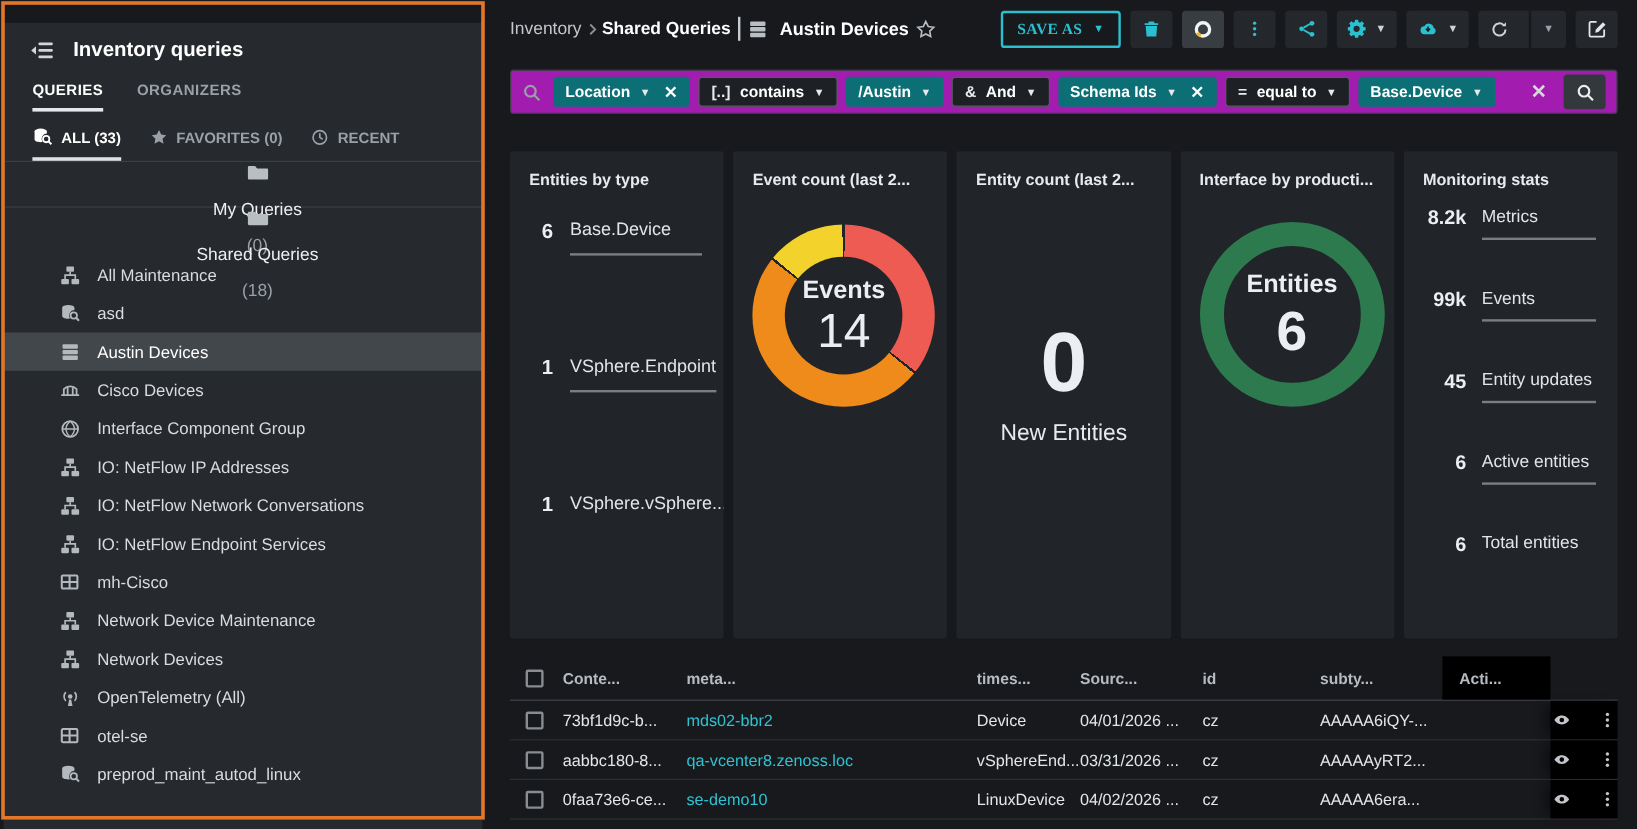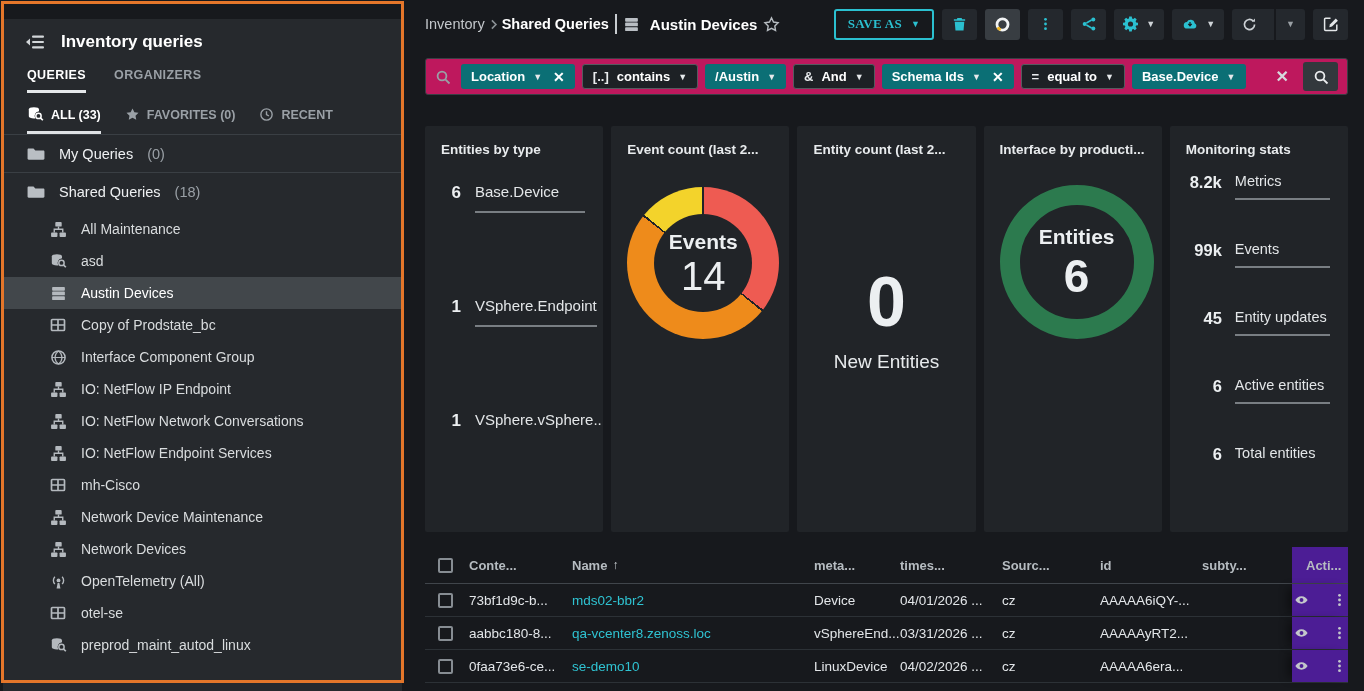--- a/index.html
+++ b/index.html
@@ -22,21 +22,21 @@
 
   .s-tabs { display:flex; gap:28px; padding:10px 0 0 24px; }
   .s-tab { font-size:12.5px; font-weight:700; letter-spacing:.4px; color:#9aa0a6; padding-bottom:8px; border-bottom:3px solid transparent; }
   .s-tab.active { color:#fff; border-bottom-color:#e5e8ea; }
 
   .s-filters { display:flex; gap:24px; padding:13px 0 0 24px; border-bottom:1px solid #3a3f44; }
   .s-filter { display:flex; align-items:center; gap:7px; font-size:12.5px; font-weight:700; color:#9aa0a6; padding-bottom:8px; border-bottom:3px solid transparent; }
   .s-filter.active { color:#fff; border-bottom-color:#dfe2e5; }
   .s-filter .icn { display:flex; }
 
-  .s-folder { display:flex; align-items:center; gap:14px; height:38px; padding-left:24px; font-size:14.5px; color:#eef0f2; }
+  .s-folder { display:flex; align-items:center; gap:14px; height:38px; padding-left:24px; font-size:14.5px; color:#eef0f2;flex-direction:column; }
   .s-folder.lined { border-bottom:1px solid #3a3f44; }
   .s-folder .count { color:#9aa0a6; }
   .folder-icn { color:#b9bec3; display:flex; }
 
   .s-items { padding-top:2px; }
   .s-item { display:flex; align-items:center; gap:14px; height:32px; padding-left:46px; font-size:14px; color:#d9dcde; }
   .s-item.selected { background:#42474b; color:#fff; }
   .s-item .icn { color:#b4b9be; display:flex; width:18px; justify-content:center; }
 
   
@@ -58,21 +58,21 @@
   .tb-btn.lightbg { background:#383d42; color:#eceef0; }
   .tb-btn.lighticon { color:#e4e7e9; }
   .tb-btn.grayicon { color:#cdd2d6; }
   .tb-saveas { height:31px; border:2px solid #2bc0d0; background:transparent; border-radius:3px; color:#2bc0d0; font-size:13px; font-weight:700; letter-spacing:.3px; display:flex; align-items:center; gap:9px; padding:0 12px; }
   .tb-saveas .caret { font-size:9px; color:#2bc0d0; }
   .tb-split { padding:0; }
   .tb-split .seg { height:31px; display:flex; align-items:center; justify-content:center; padding:0 10px; }
   .tb-split .seg + .seg { border-left:2px solid #17191d; color:#9aa0a5; }
 
   
-  .filterbar { margin-top:10px; height:37px; background:#be185d; border:1px solid #3a3f45; border-radius:3px; display:flex; align-items:center; gap:7px; padding:0 9px; }
+  .filterbar { margin-top:10px; height:37px; background:#a21caf; border:1px solid #3a3f45; border-radius:3px; display:flex; align-items:center; gap:7px; padding:0 9px; }
   .fb-search { color:#9aa0a6; display:flex; margin-right:3px; }
   .chip { height:25px; border-radius:3px; display:flex; align-items:center; gap:8px; padding:0 10px; font-size:13px; font-weight:700; color:#fff; white-space:nowrap; }
   .chip.teal { background:#0b6f75; }
   .chip.op { background:#1d2125; border:1px solid #565b60; }
   .chip .prefix { font-weight:700; color:#e9ecee; }
   .chip .caret { font-size:9px; color:#e6e9eb; }
   .chip .x { font-size:14px; font-weight:700; margin-left:3px; }
   .fb-right { margin-left:auto; display:flex; align-items:center; gap:10px; }
   .fb-clear { color:#d6d9dc; font-size:16px; font-weight:700; padding:0 4px; }
   .fb-go { width:35px; height:29px; background:#33383d; border-radius:3px; display:flex; align-items:center; justify-content:center; color:#eceef0; }
@@ -110,21 +110,21 @@
   
   .table { margin-top:15px; }
   .t-grid { display:grid; grid-template-columns:44px 103px 242px 86px 102px 98px 102px 90px 1fr; align-items:stretch; }
   .t-head { height:37px; border-bottom:1px solid #40454b; }
   .t-head .t-cell { color:#b6bcc1; font-size:13px; font-weight:700; }
   .t-row { height:33px; border-bottom:1px solid #2c3136; font-size:13.5px; color:#e3e6e9; }
   .t-cell { display:flex; align-items:center; white-space:nowrap; overflow:hidden; }
   .t-sort { margin-left:5px; font-size:12px; color:#cdd2d6; }
   .checkbox { width:15px; height:15px; border:2px solid #878d93; border-radius:2px; margin-left:13px; flex:0 0 15px; }
   .link { color:#2fc3d2; }
-  .t-act { background:#4c1d95; display:flex; align-items:center; justify-content:center; gap:22px; color:#c3c7cb; box-shadow:-8px 0 10px -4px rgba(0,0,0,.45); }
+  .t-act { background:#000000; display:flex; align-items:center; justify-content:center; gap:22px; color:#c3c7cb; box-shadow:-8px 0 10px -4px rgba(0,0,0,.45); }
   .t-act.hd { justify-content:flex-start; padding-left:14px; box-shadow:none; }
   .icn svg { display:block; }
 </style>
 </head>
 <body>
 
 <aside class="sidebar" data-interactable="false">
   <div class="sidebar-inner">
     <div class="s-header">
       <span class="icn" data-interactable="true">
@@ -217,46 +217,45 @@
             <svg viewBox="0 0 16 16" width="17" height="17" fill="currentColor">
               <rect x="2" y="1.8" width="12" height="3.5" rx=".8"></rect>
               <rect x="2" y="6.2" width="12" height="3.5" rx=".8"></rect>
               <rect x="2" y="10.6" width="12" height="3.5" rx=".8"></rect>
             </svg>
           </span>
           <span data-interactable="false">Austin Devices</span>
         </div>
         <div class="s-item" data-interactable="true">
           <span class="icn" data-interactable="false">
-            <svg viewBox="0 0 16 16" width="16" height="16" fill="none" stroke="currentColor" stroke-width="1.7">
-              <rect x="1.5" y="2.5" width="13" height="11" rx="1"></rect>
-              <path d="M1.5 8h13M8 2.5v11"></path>
-            </svg>
-          </span>
-          <span data-interactable="false">Copy of Prodstate_bc</span>
+            <svg viewBox="0 0 16 16" width="17" height="17" fill="none" stroke="currentColor" stroke-width="1.4">
+              <path d="M1 11.5h14M3 11.5V6.8c2.6-2.8 7.4-2.8 10 0v4.7M6 11.5V5.4M10 11.5V5.4"></path>
+            </svg>
+          </span>
+          <span data-interactable="false">Cisco Devices</span>
         </div>
         <div class="s-item" data-interactable="true">
           <span class="icn" data-interactable="false">
             <svg viewBox="0 0 16 16" width="17" height="17" fill="none" stroke="currentColor" stroke-width="1.4">
               <circle cx="8" cy="8" r="6.2"></circle>
               <path d="M1.8 8h12.4M8 1.8c-4.4 3.8-4.4 8.6 0 12.4M8 1.8c4.4 3.8 4.4 8.6 0 12.4" stroke-width="1.1"></path>
             </svg>
           </span>
           <span data-interactable="false">Interface Component Group</span>
         </div>
         <div class="s-item" data-interactable="true">
           <span class="icn" data-interactable="false">
             <svg viewBox="0 0 16 16" width="17" height="17">
               <rect x="5" y="1" width="6" height="4.2" rx=".8" fill="currentColor"></rect>
               <rect x="1" y="10.8" width="6" height="4.2" rx=".8" fill="currentColor"></rect>
               <rect x="9" y="10.8" width="6" height="4.2" rx=".8" fill="currentColor"></rect>
               <path d="M8 5.2v2.6M4 10.8V7.8h8v3" fill="none" stroke="currentColor" stroke-width="1.3"></path>
             </svg>
           </span>
-          <span data-interactable="false">IO: NetFlow IP Endpoint</span>
+          <span data-interactable="false">IO: NetFlow IP Addresses</span>
         </div>
         <div class="s-item" data-interactable="true">
           <span class="icn" data-interactable="false">
             <svg viewBox="0 0 16 16" width="17" height="17">
               <rect x="5" y="1" width="6" height="4.2" rx=".8" fill="currentColor"></rect>
               <rect x="1" y="10.8" width="6" height="4.2" rx=".8" fill="currentColor"></rect>
               <rect x="9" y="10.8" width="6" height="4.2" rx=".8" fill="currentColor"></rect>
               <path d="M8 5.2v2.6M4 10.8V7.8h8v3" fill="none" stroke="currentColor" stroke-width="1.3"></path>
             </svg>
           </span>
@@ -568,24 +567,20 @@
 
   <div class="table" id="table" data-interactable="false">
       <div class="t-grid t-head">
         <div class="t-cell">
           <span class="checkbox" data-interactable="true"></span>
         </div>
         <div class="t-cell">
           <span data-interactable="true">Conte...</span>
         </div>
         <div class="t-cell">
-          <span data-interactable="true">Name</span>
-          <span class="t-sort" data-interactable="false">↑</span>
-        </div>
-        <div class="t-cell">
           <span data-interactable="true">meta...</span>
         </div>
         <div class="t-cell">
           <span data-interactable="true">times...</span>
         </div>
         <div class="t-cell">
           <span data-interactable="true">Sourc...</span>
         </div>
         <div class="t-cell">
           <span data-interactable="true">id</span>

